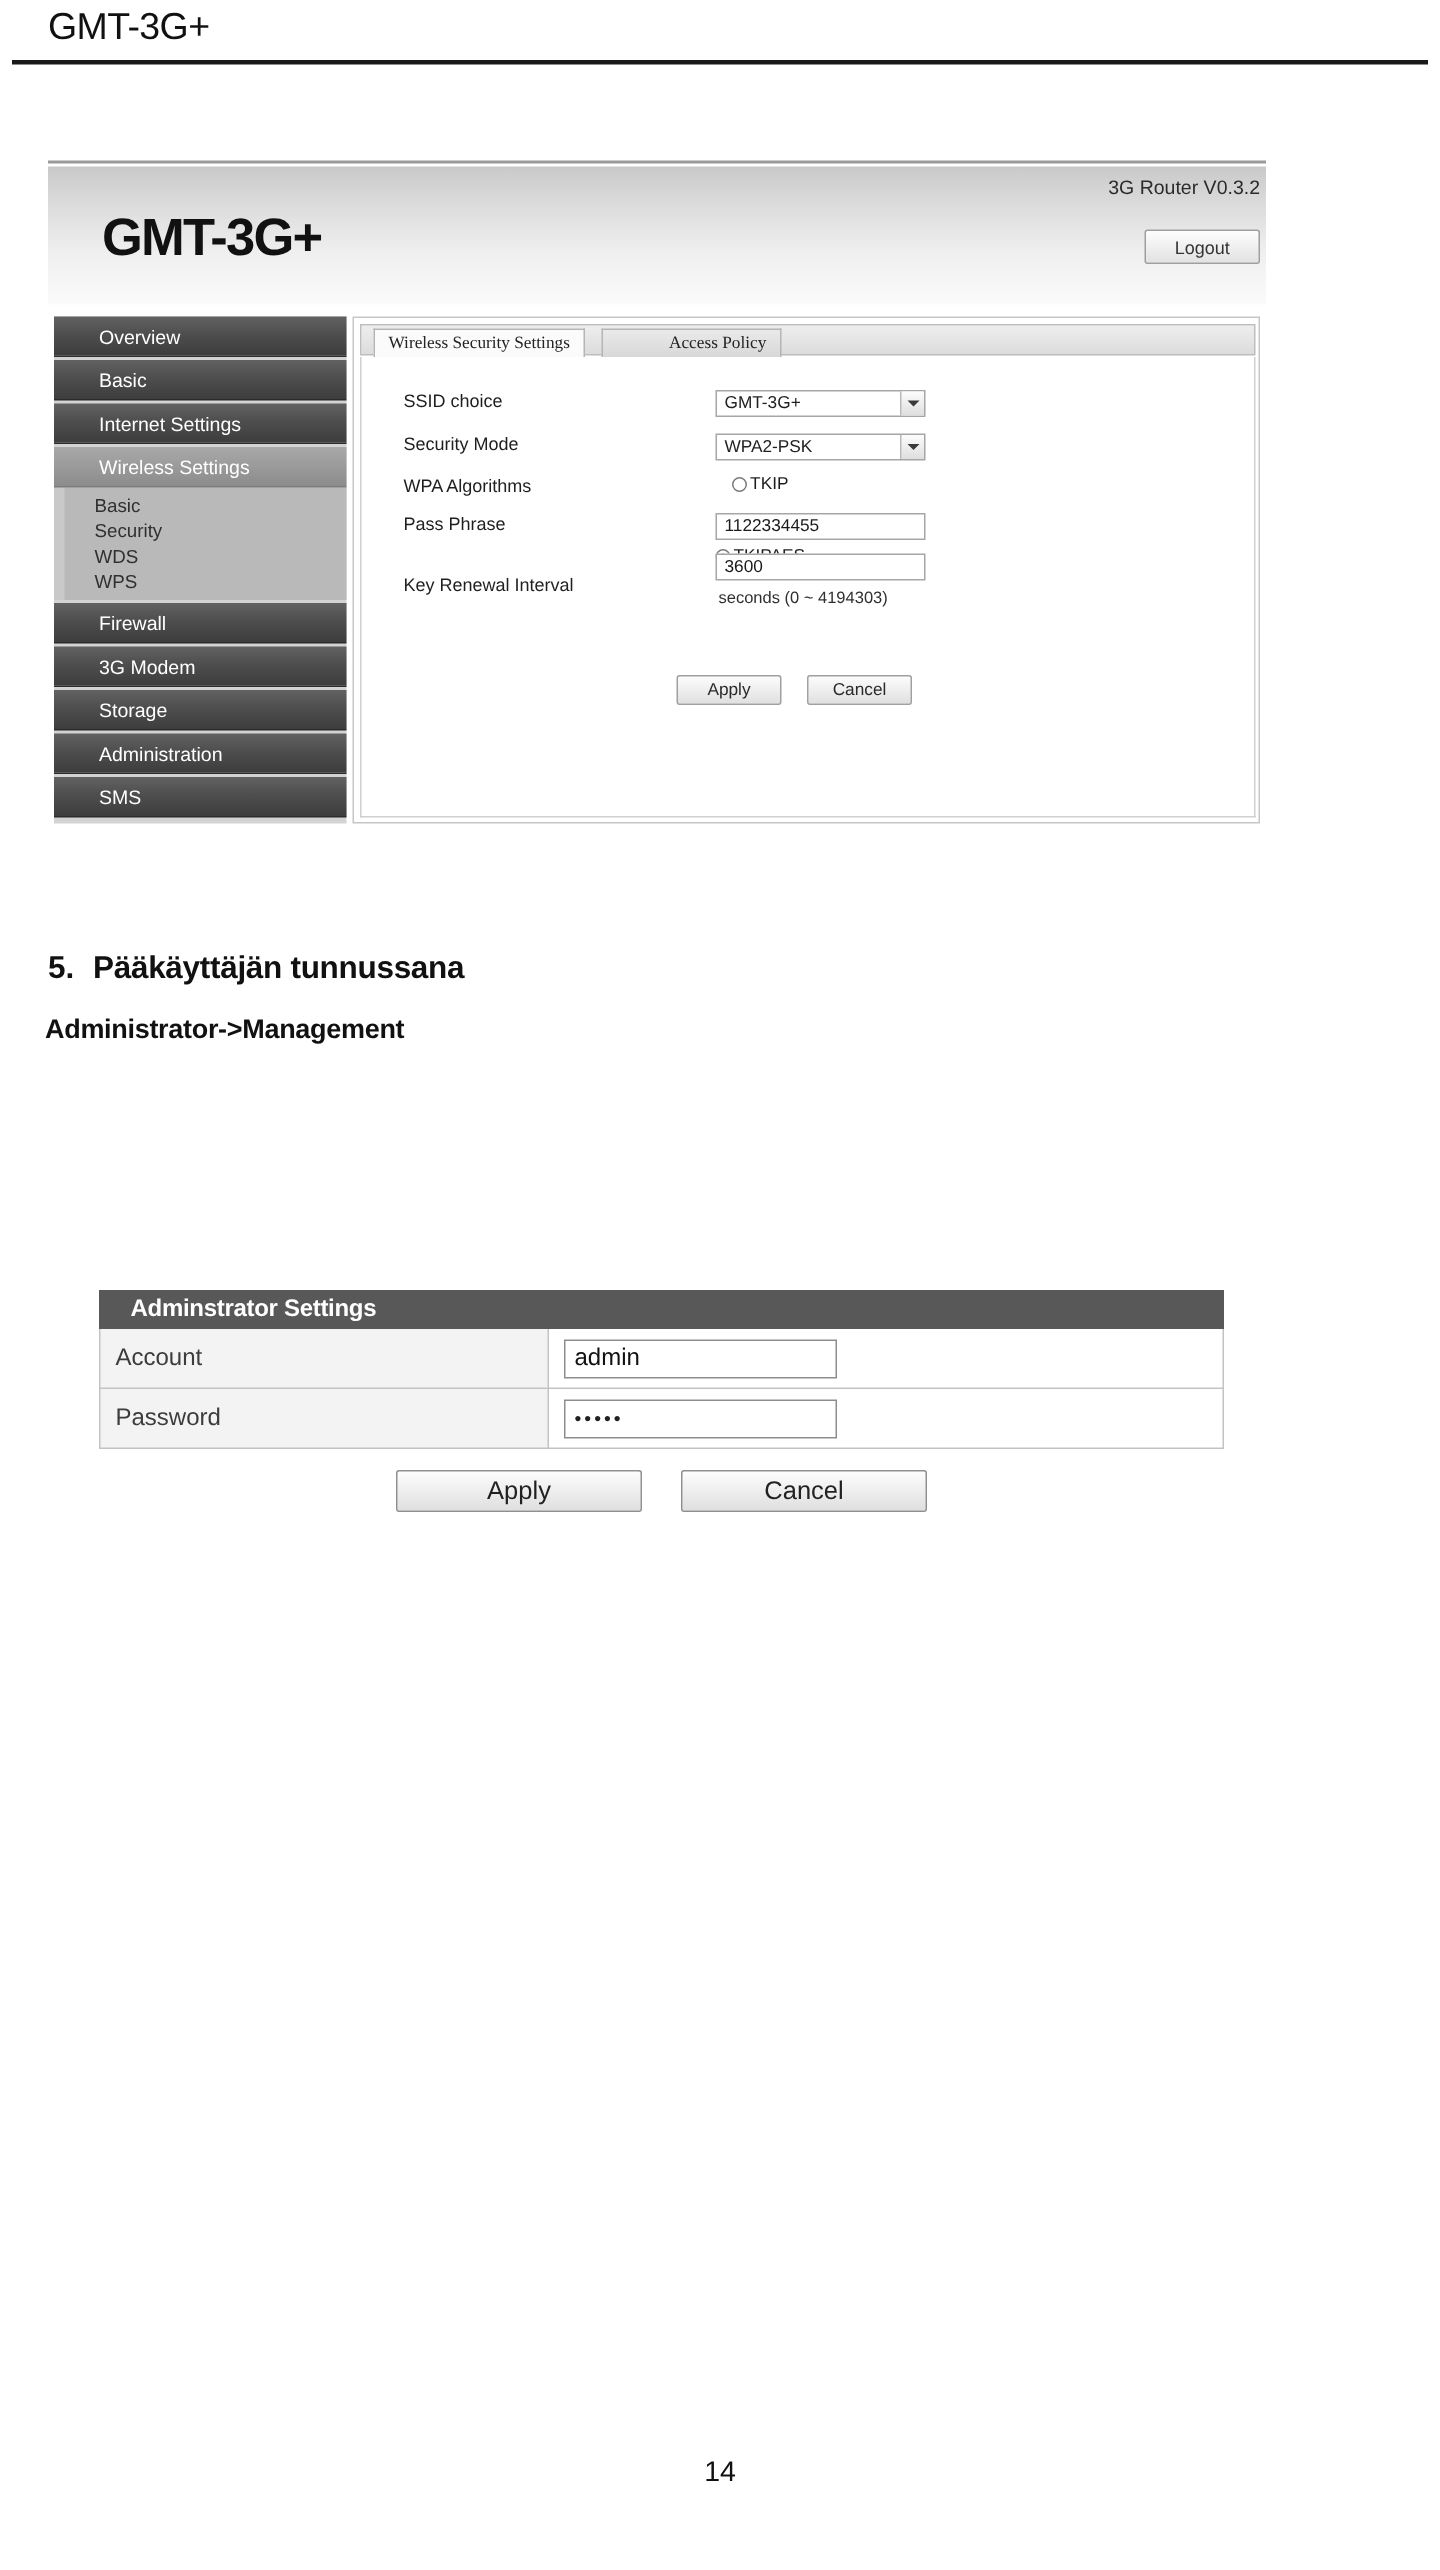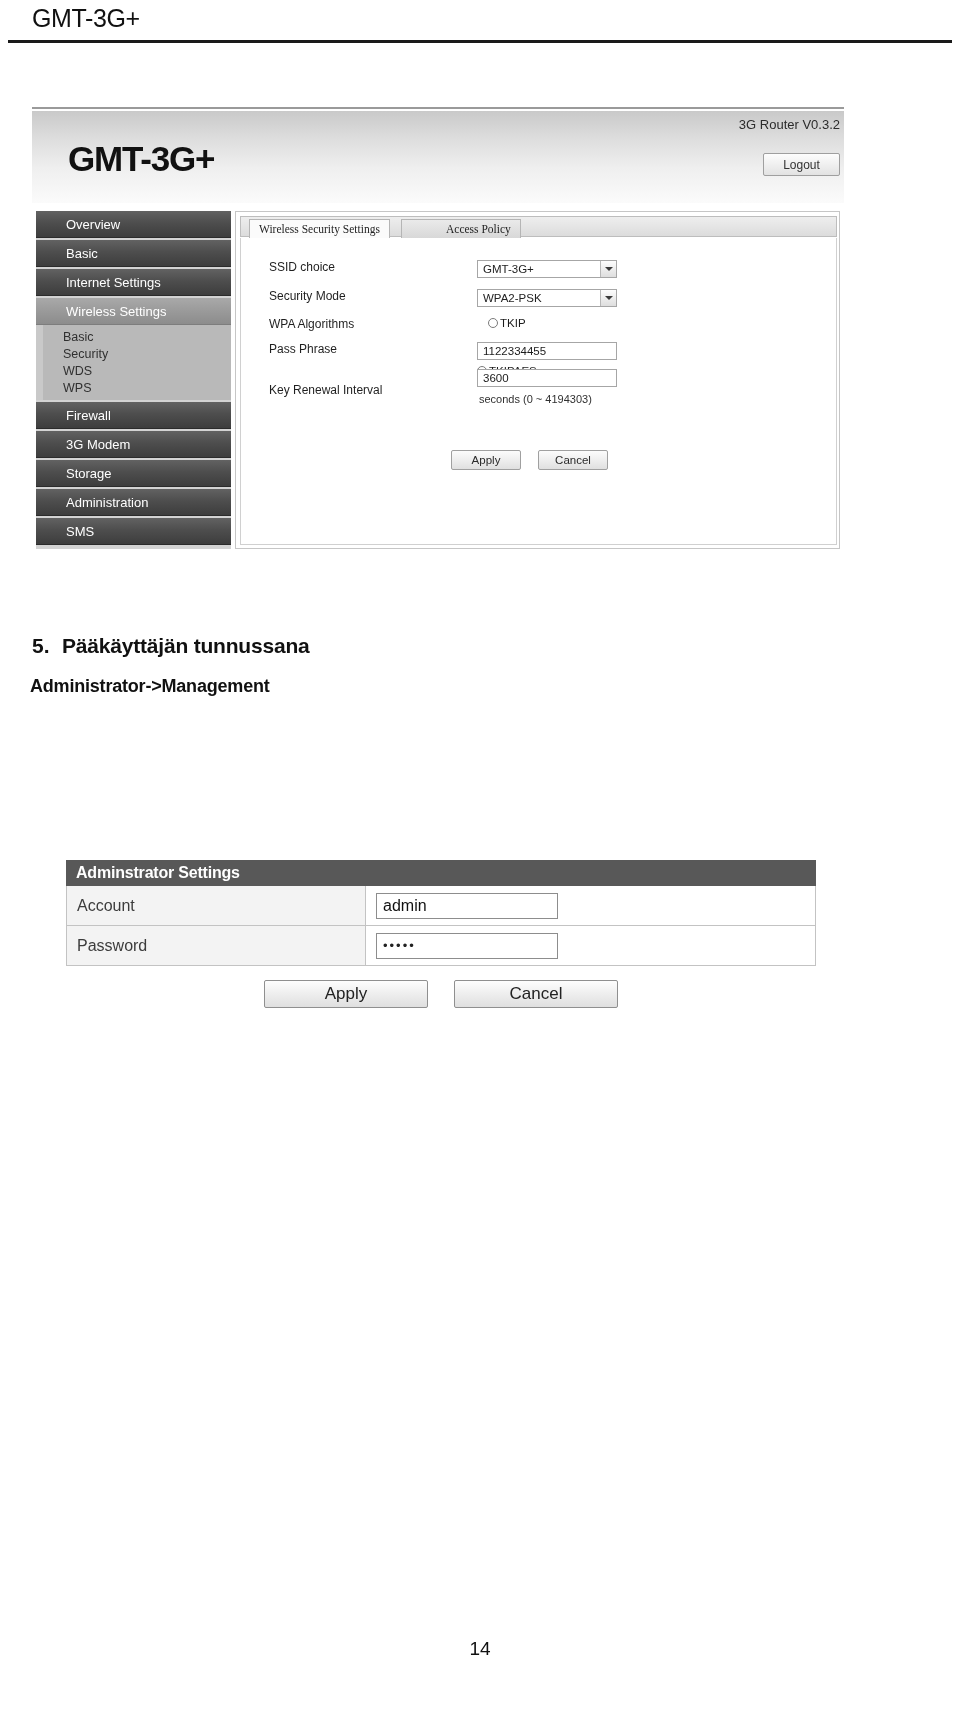--- a/index.html
+++ b/index.html
@@ -192,21 +192,21 @@
   .para b { font-weight: 700; }
 
   
   .shot2 {
     position: absolute; left: 66px; top: 860px; width: 750px; height: 150px;
   }
   .r2-title {
     position: absolute; left: 0; top: 0; width: 750px; height: 26px;
     background: #585858; color: #ffffff;
     font-size: 16px; font-weight: 700;
-    display: flex; align-items: center; padding-left: 10px;
+    display: flex; align-items: center; padding-left: 21px;
     letter-spacing: -0.2px;
   }
   .r2-row {
     position: absolute; left: 0; width: 750px; height: 40px;
     display: flex;
   }
   .r2-cell-label {
     width: 300px; height: 40px; background: #f3f3f3;
     border: 1px solid #c3c3c3; border-top: none;
     display: flex; align-items: center; padding-left: 10px;

